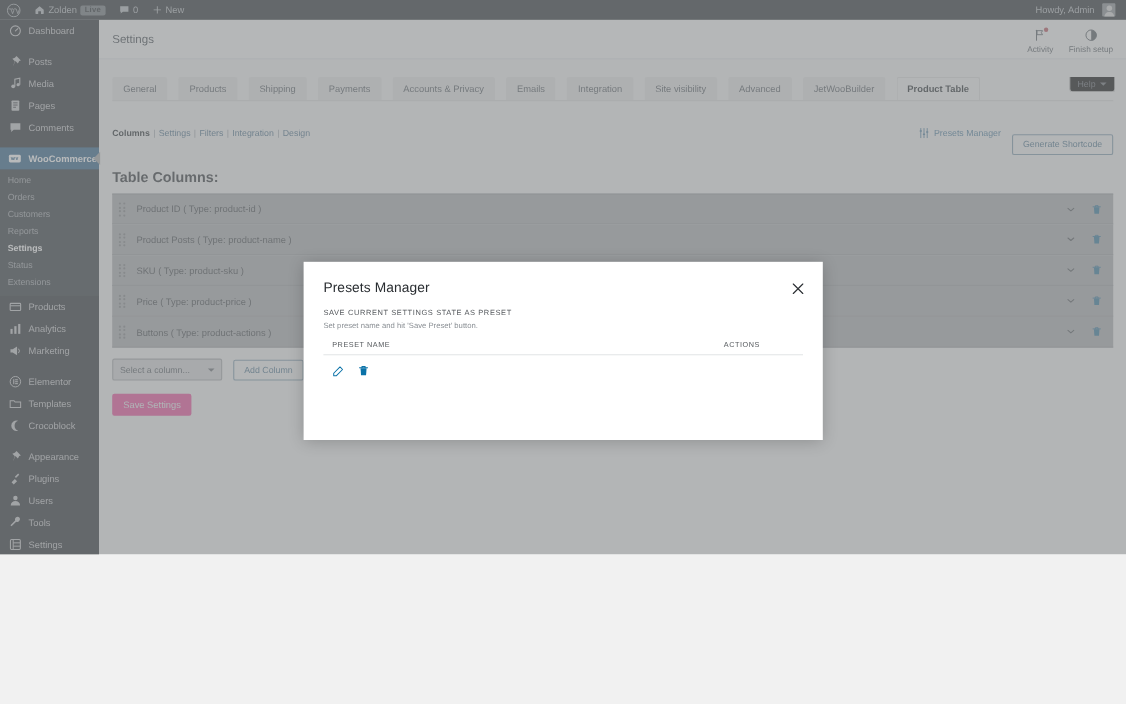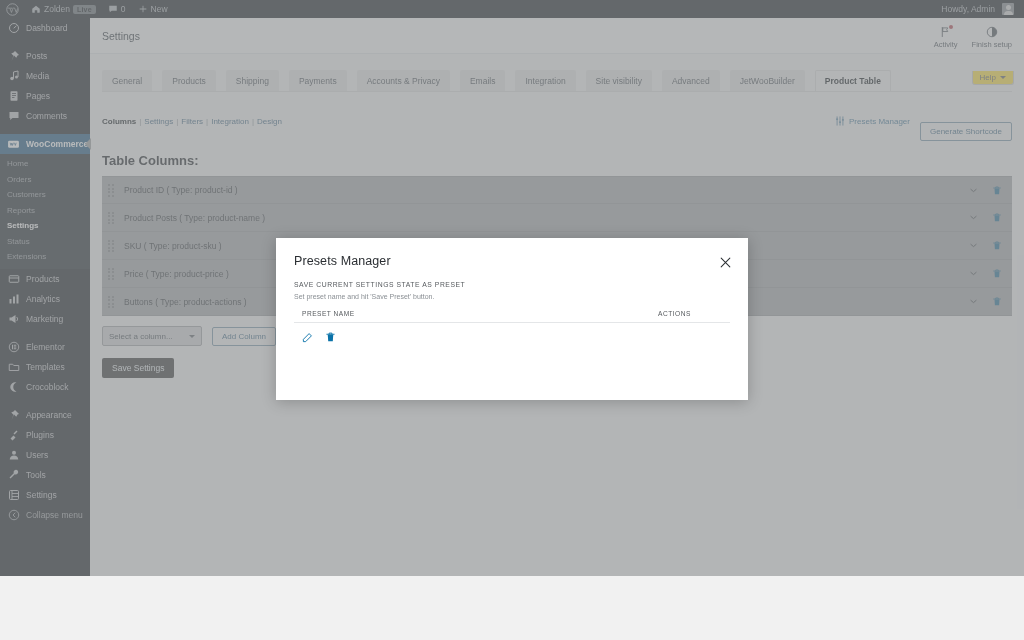--- a/index.html
+++ b/index.html
@@ -4,21 +4,21 @@
 <style>
   * { box-sizing: border-box; }
   html, body {
     margin: 0; padding: 0;
     width: 1024px; height: 640px;
     overflow: hidden;
     font-family: "Liberation Sans", sans-serif;
     background: #f1f1f1;
   }
 
-  #root { position: relative; width: 1024px; height: 576px; overflow: hidden; }
+  #root { position: relative; width: 1024px; height: 504px; overflow: hidden; }
 
   
   #app {
     position: absolute; inset: 0;
     background: #f1f1f1;
   }
 
   
   .adminbar {
     position: absolute; top: 0; left: 0; right: 0; height: 18px;
@@ -79,21 +79,21 @@
     position: relative;
   }
   .wc-header .page-title { font-size: 10.5px; color: #3c434a; }
   .wc-header-right { margin-left: auto; display: flex; align-items: flex-start; gap: 14px; padding-top: 2px; }
   .hdr-btn { display: flex; flex-direction: column; align-items: center; gap: 1px; color: #50575e; font-size: 7.5px; }
   .hdr-btn .hb-ico { position: relative; height: 14px; display: flex; align-items: center; }
   .hdr-dot { position: absolute; top: 0px; right: -2px; width: 4px; height: 4px; border-radius: 50%; background: #b9505a; }
 
   .help-row { position: absolute; right: 10px; top: 48px; }
   .help-btn {
-    background: #fde047; border: 1px solid #cfcfcf; border-top: none;
+    background: #000000; border: 1px solid #cfcfcf; border-top: none;
     border-radius: 0 0 3px 3px; color: #646970;
     font-size: 8px; padding: 2px 7px; display: inline-flex; align-items: center; gap: 4px;
   }
   .caret-dn { width: 0; height: 0; border-left: 3px solid transparent; border-right: 3px solid transparent; border-top: 3.5px solid #646970; }
 
   
   .tabs { display: flex; gap: 10px; padding: 16px 0 0 12px; align-items: flex-end; }
   .tab {
     font-size: 8.5px; color: #50575e; background: #e5e5e5;
     padding: 5px 9px 5px; border-radius: 2px 2px 0 0; white-space: nowrap;
@@ -139,21 +139,21 @@
     width: 100px; height: 20px; background: #d4d5d7; border: 1px solid #a3a5a8;
     border-radius: 2px; font-size: 8px; color: #50575e;
     display: flex; align-items: center; padding: 0 6px; position: relative;
   }
   .select-col .caret-dn { position: absolute; right: 6px; }
   .add-col {
     border: 1px solid #7d99ac; color: #48718c; background: transparent;
     font-size: 8px; padding: 4px 9px; border-radius: 2px;
   }
   .save-settings {
-    margin-top: 12px; background: #404040; color: #e9eef1;
+    margin-top: 12px; background: #ec4899; color: #e9eef1;
     font-size: 8.5px; padding: 5px 10px; border-radius: 2px; display: inline-block;
   }
 
   
   .dim-overlay {
     position: absolute; inset: 0;
     background: rgba(140,143,146,0.62);
     z-index: 50;
   }
 

